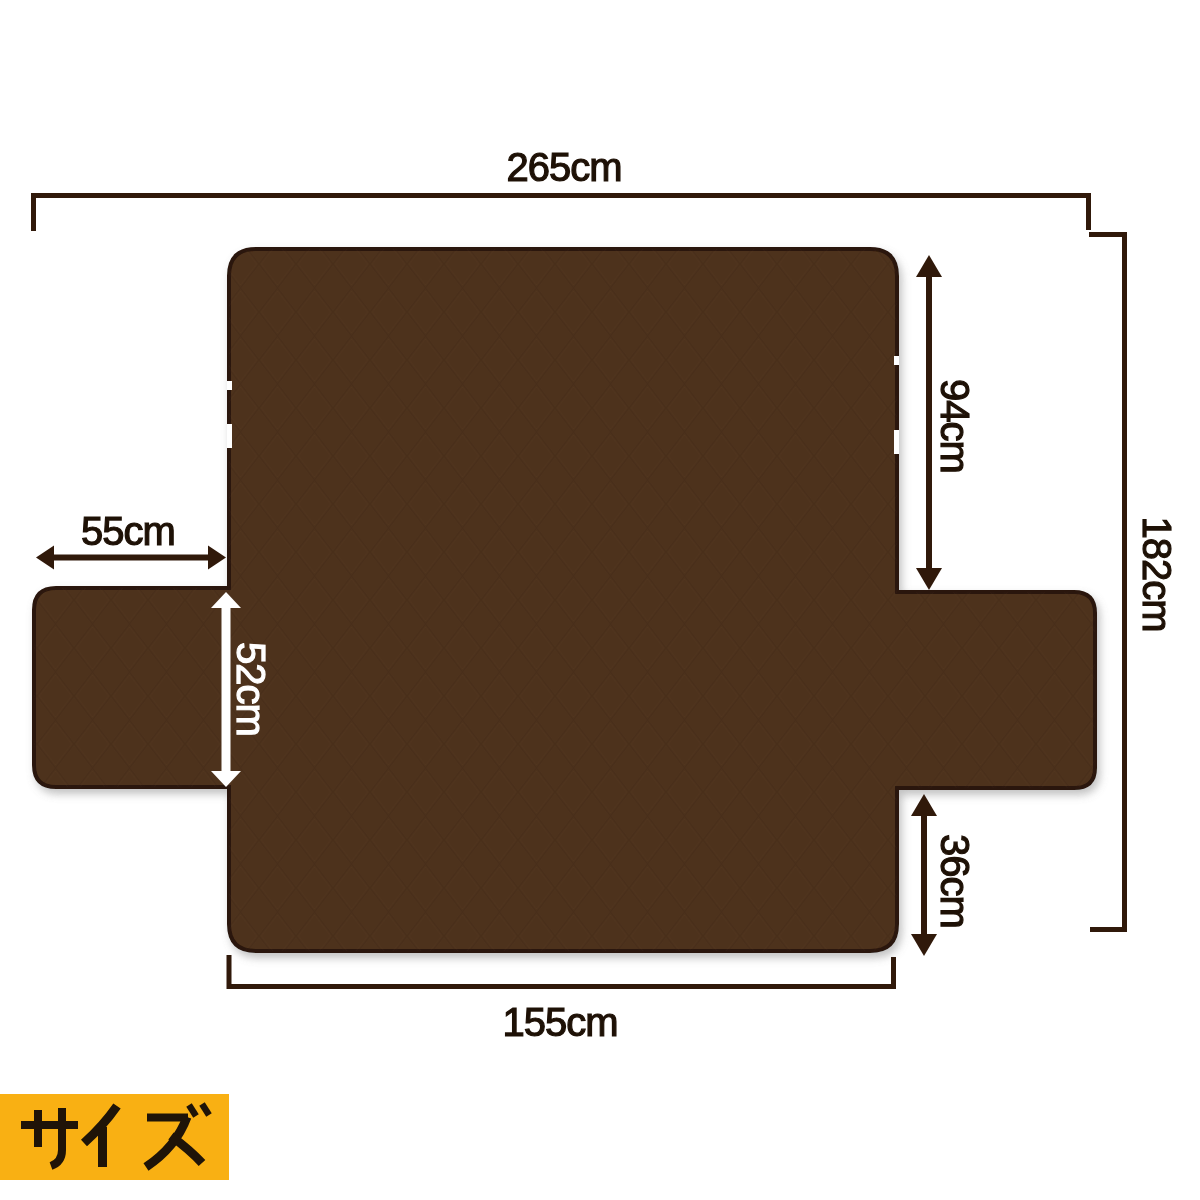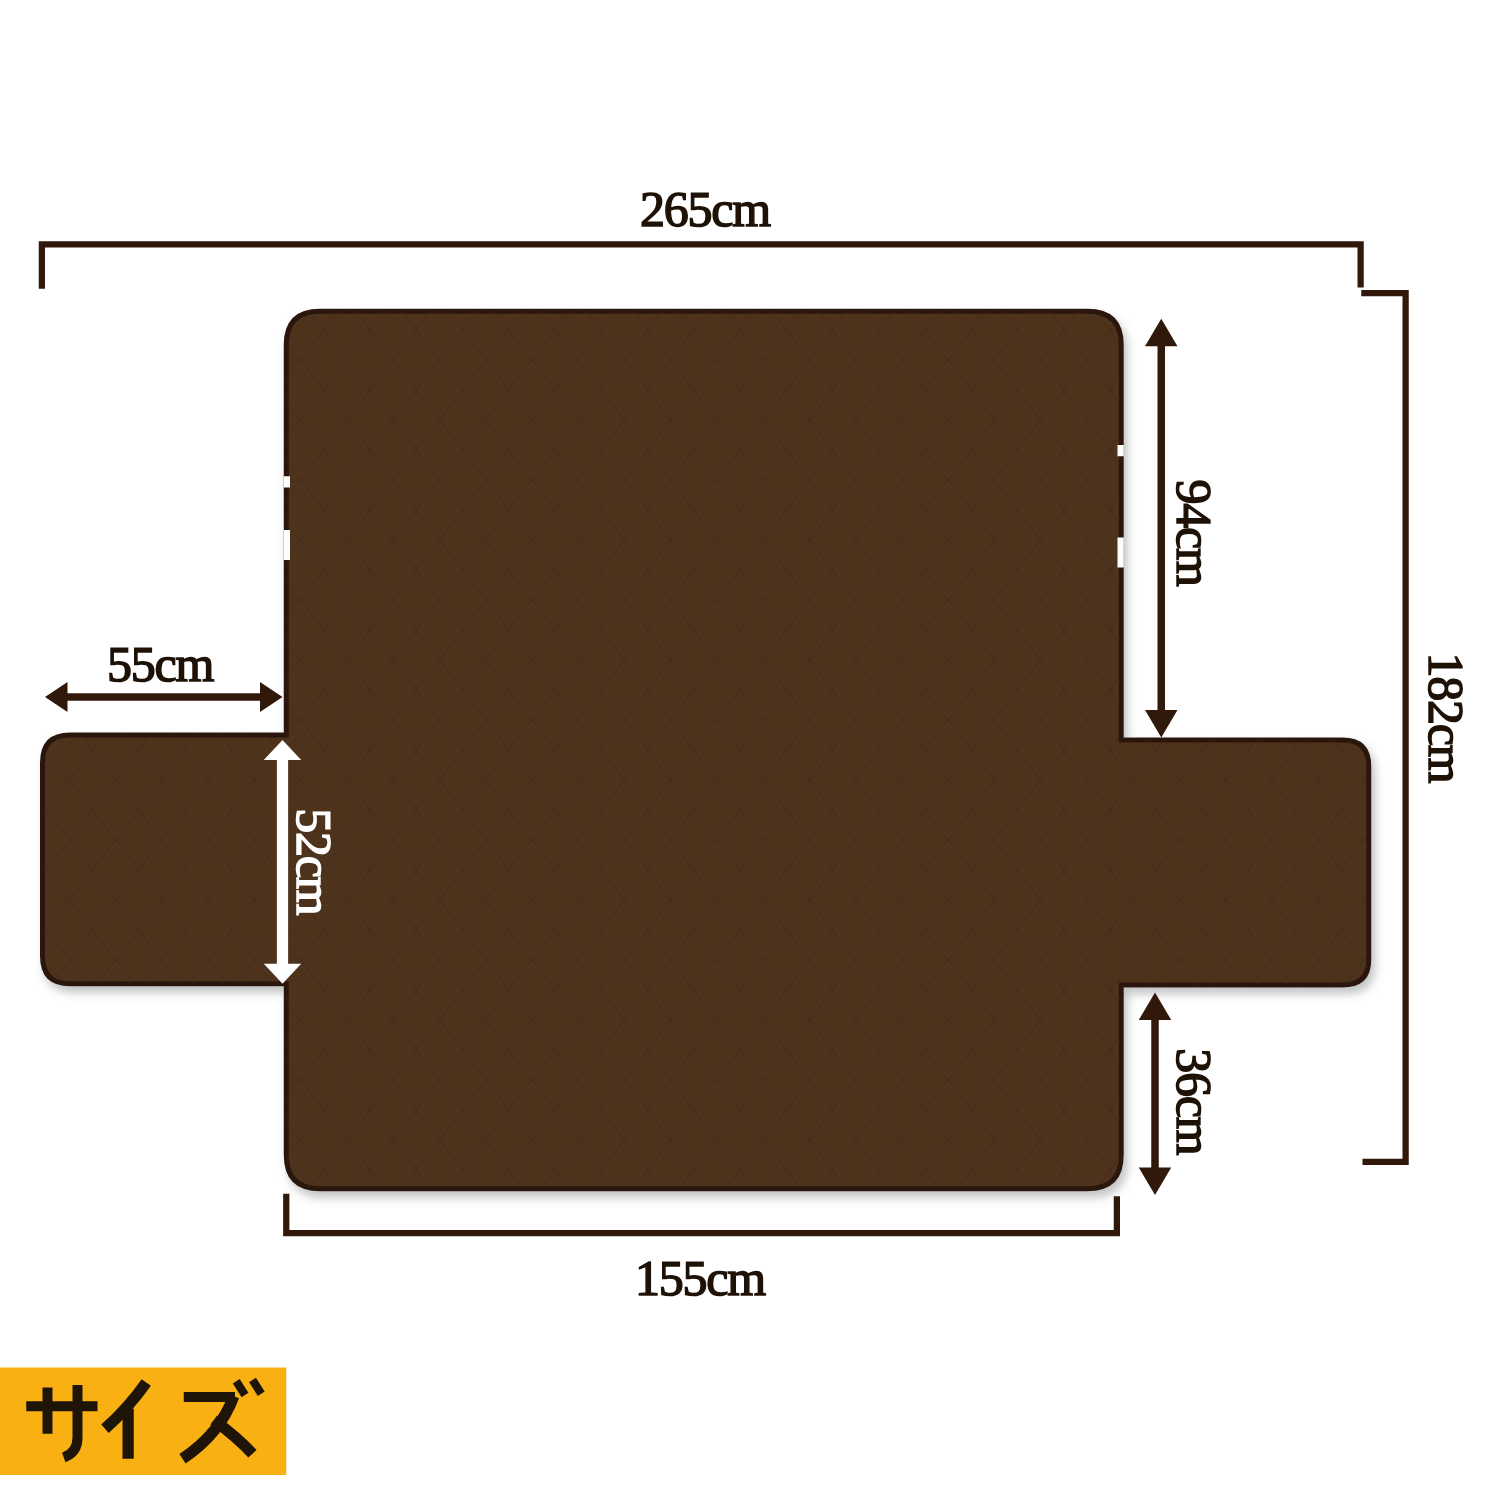--- a/index.html
+++ b/index.html
@@ -1,16 +1,16 @@
 <!DOCTYPE html>
 <html><head>
 <meta charset="utf-8">
 <style>
   html,body{margin:0;padding:0;background:#ffffff;}
-  .page{width:1200px;height:1200px;position:relative;font-family:Liberation Serif, serif;}
+  .page{width:1200px;height:1200px;position:relative;font-family:Liberation Sans, sans-serif;}
 </style>
 </head>
 <body>
 <div class="page">
 <svg width="1200" height="1200" viewBox="0 0 1200 1200" xmlns="http://www.w3.org/2000/svg">
   <defs>
     <pattern id="quilt" width="37" height="48" patternUnits="userSpaceOnUse">
       <path d="M18.5,0 L37,24 L18.5,48 L0,24 Z" fill="none" stroke="#33200f" stroke-width="1.3" opacity="0.17"></path>
       <path d="M18.5,3 L34.5,24 L18.5,45 L2.5,24 Z" fill="none" stroke="#5f4228" stroke-width="1" opacity="0.10"></path>
     </pattern>

